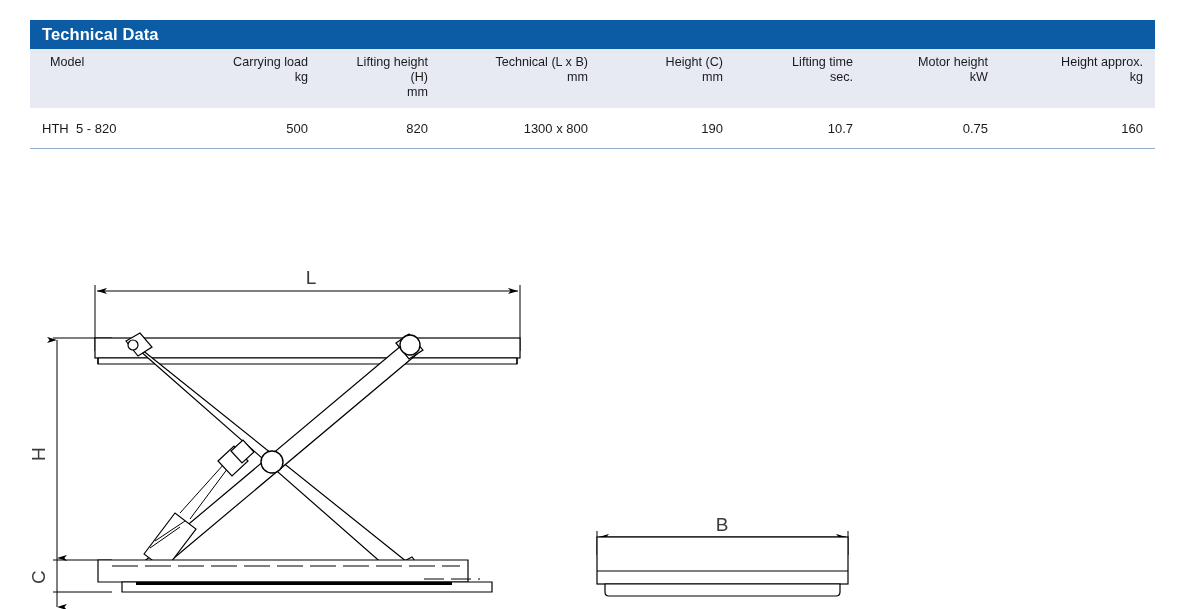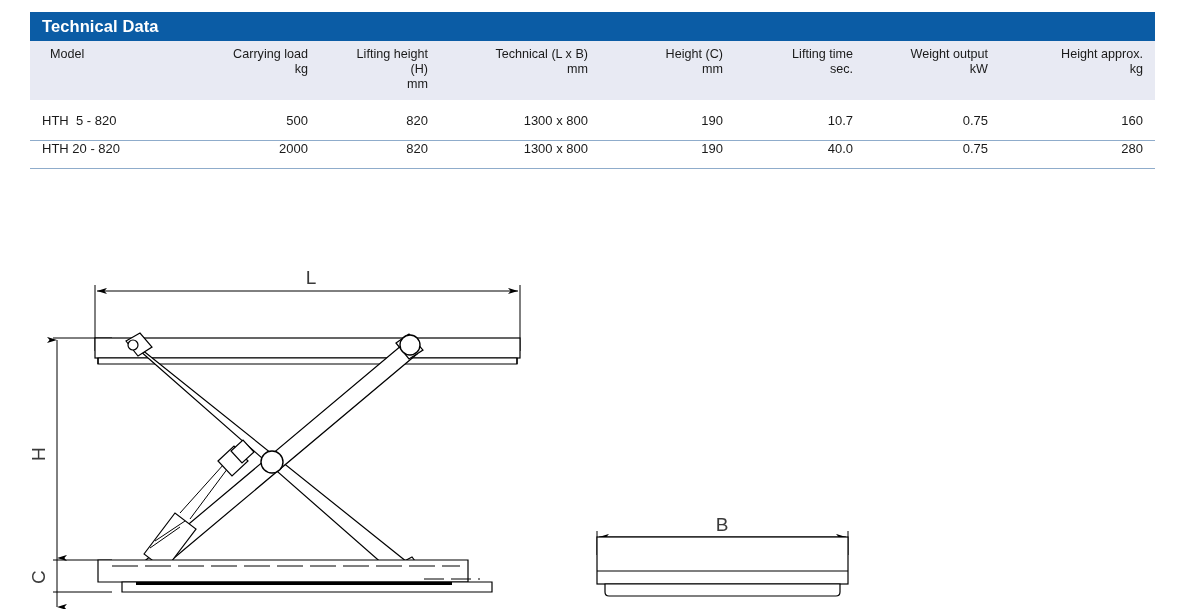--- a/index.html
+++ b/index.html
@@ -14,21 +14,21 @@
     font-family: "Liberation Sans", sans-serif;
     color: #1a1a1a;
     position: relative;
     overflow: hidden;
   }
 
   
   #tech-table-block {
     position: absolute;
     left: 30px;
-    top: 12px;
+    top: 20px;
     width: 1125px;
   }
 
   #table-title-bar {
     background: #0b5ca5;
     height: 29px;
     display: flex;
     align-items: center;
     padding-left: 12px;
   }
@@ -149,49 +149,39 @@
         </th>
         <th>
           <span>Height (C)</span>
           <span class="unit">mm</span>
         </th>
         <th>
           <span>Lifting time</span>
           <span class="unit">sec.</span>
         </th>
         <th>
-          <span>Weight output</span>
+          <span>Motor height</span>
           <span class="unit">kW</span>
         </th>
         <th>
           <span>Height approx.</span>
           <span class="unit">kg</span>
         </th>
       </tr>
     </thead>
     <tbody>
       <tr>
         <td class="col-model">HTH  5 - 820</td>
         <td>500</td>
         <td>820</td>
         <td>1300 x 800</td>
         <td>190</td>
         <td>10.7</td>
         <td>0.75</td>
         <td>160</td>
-      </tr>
-      <tr>
-        <td class="col-model">HTH 20 - 820</td>
-        <td>2000</td>
-        <td>820</td>
-        <td>1300 x 800</td>
-        <td>190</td>
-        <td>40.0</td>
-        <td>0.75</td>
-        <td>280</td>
       </tr>
     </tbody>
   </table>
 </div>
 
 <div id="drawing-block">
   <svg width="1186" height="354" viewBox="0 0 1186 354">
     <defs>
       <marker id="arrHead" markerWidth="11" markerHeight="7" refX="10" refY="3.5" orient="auto" markerUnits="userSpaceOnUse">
         <path d="M0,0.4 L10,3.5 L0,6.6 L2.6,3.5 Z" fill="#000"></path>

